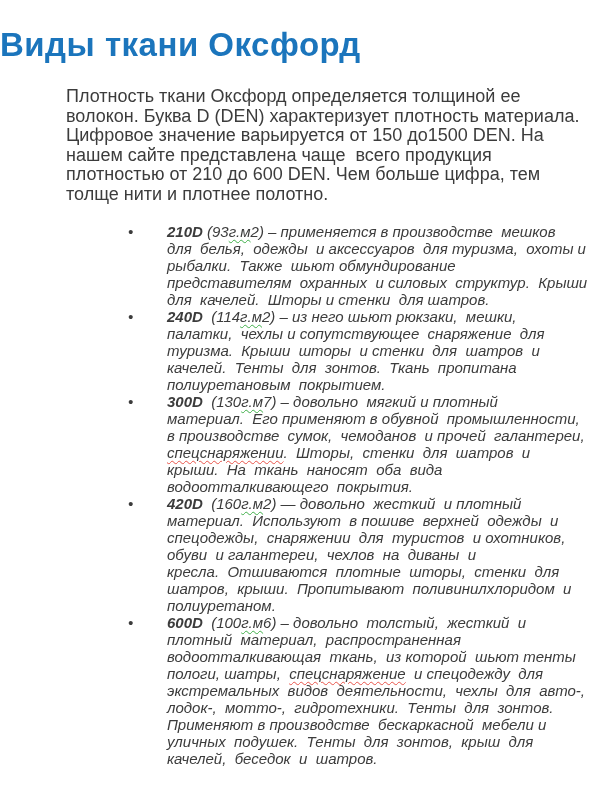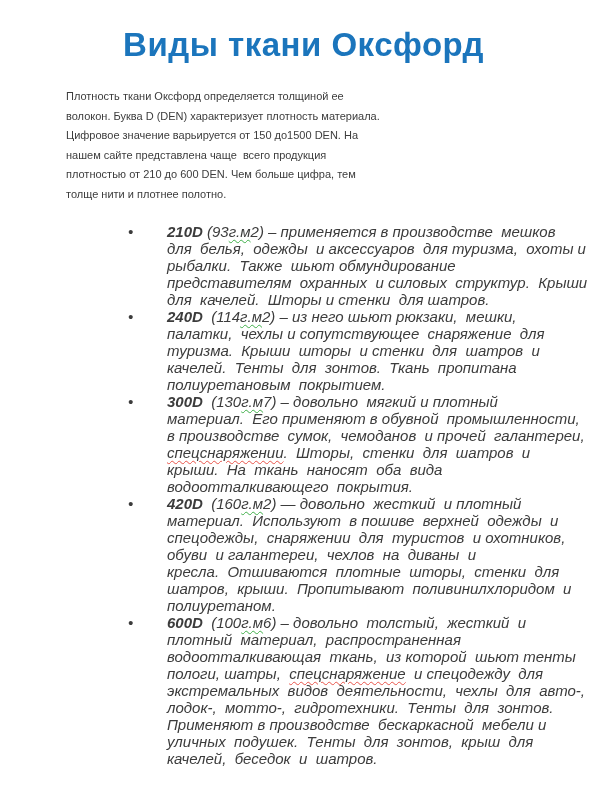--- a/index.html
+++ b/index.html
@@ -13,31 +13,30 @@
     margin: 0; padding: 0;
     width: 607px; height: 785px;
     background: #ffffff;
     overflow: hidden;
     font-family: "Liberation Sans", sans-serif;
     color: var(--text-color);
   }
   .page-title {
     margin: 0;
     padding-top: 25px;
-    text-align: center;
     font-size: 33px;
     line-height: 40px;
     font-weight: 700;
     color: var(--title-blue);
     letter-spacing: 0.5px;
   }
   .intro {
     margin: 22px 0 0 66px;
     width: 500px;
-    font-size: 11px;
+    font-size: 18px;
     line-height: 19.6px;
     white-space: pre;
   }
   .fabric-list {
     list-style: none;
     margin: 18px 0 0 0;
     padding: 0 0 0 128px;
   }
   .fabric-list li {
     position: relative;

